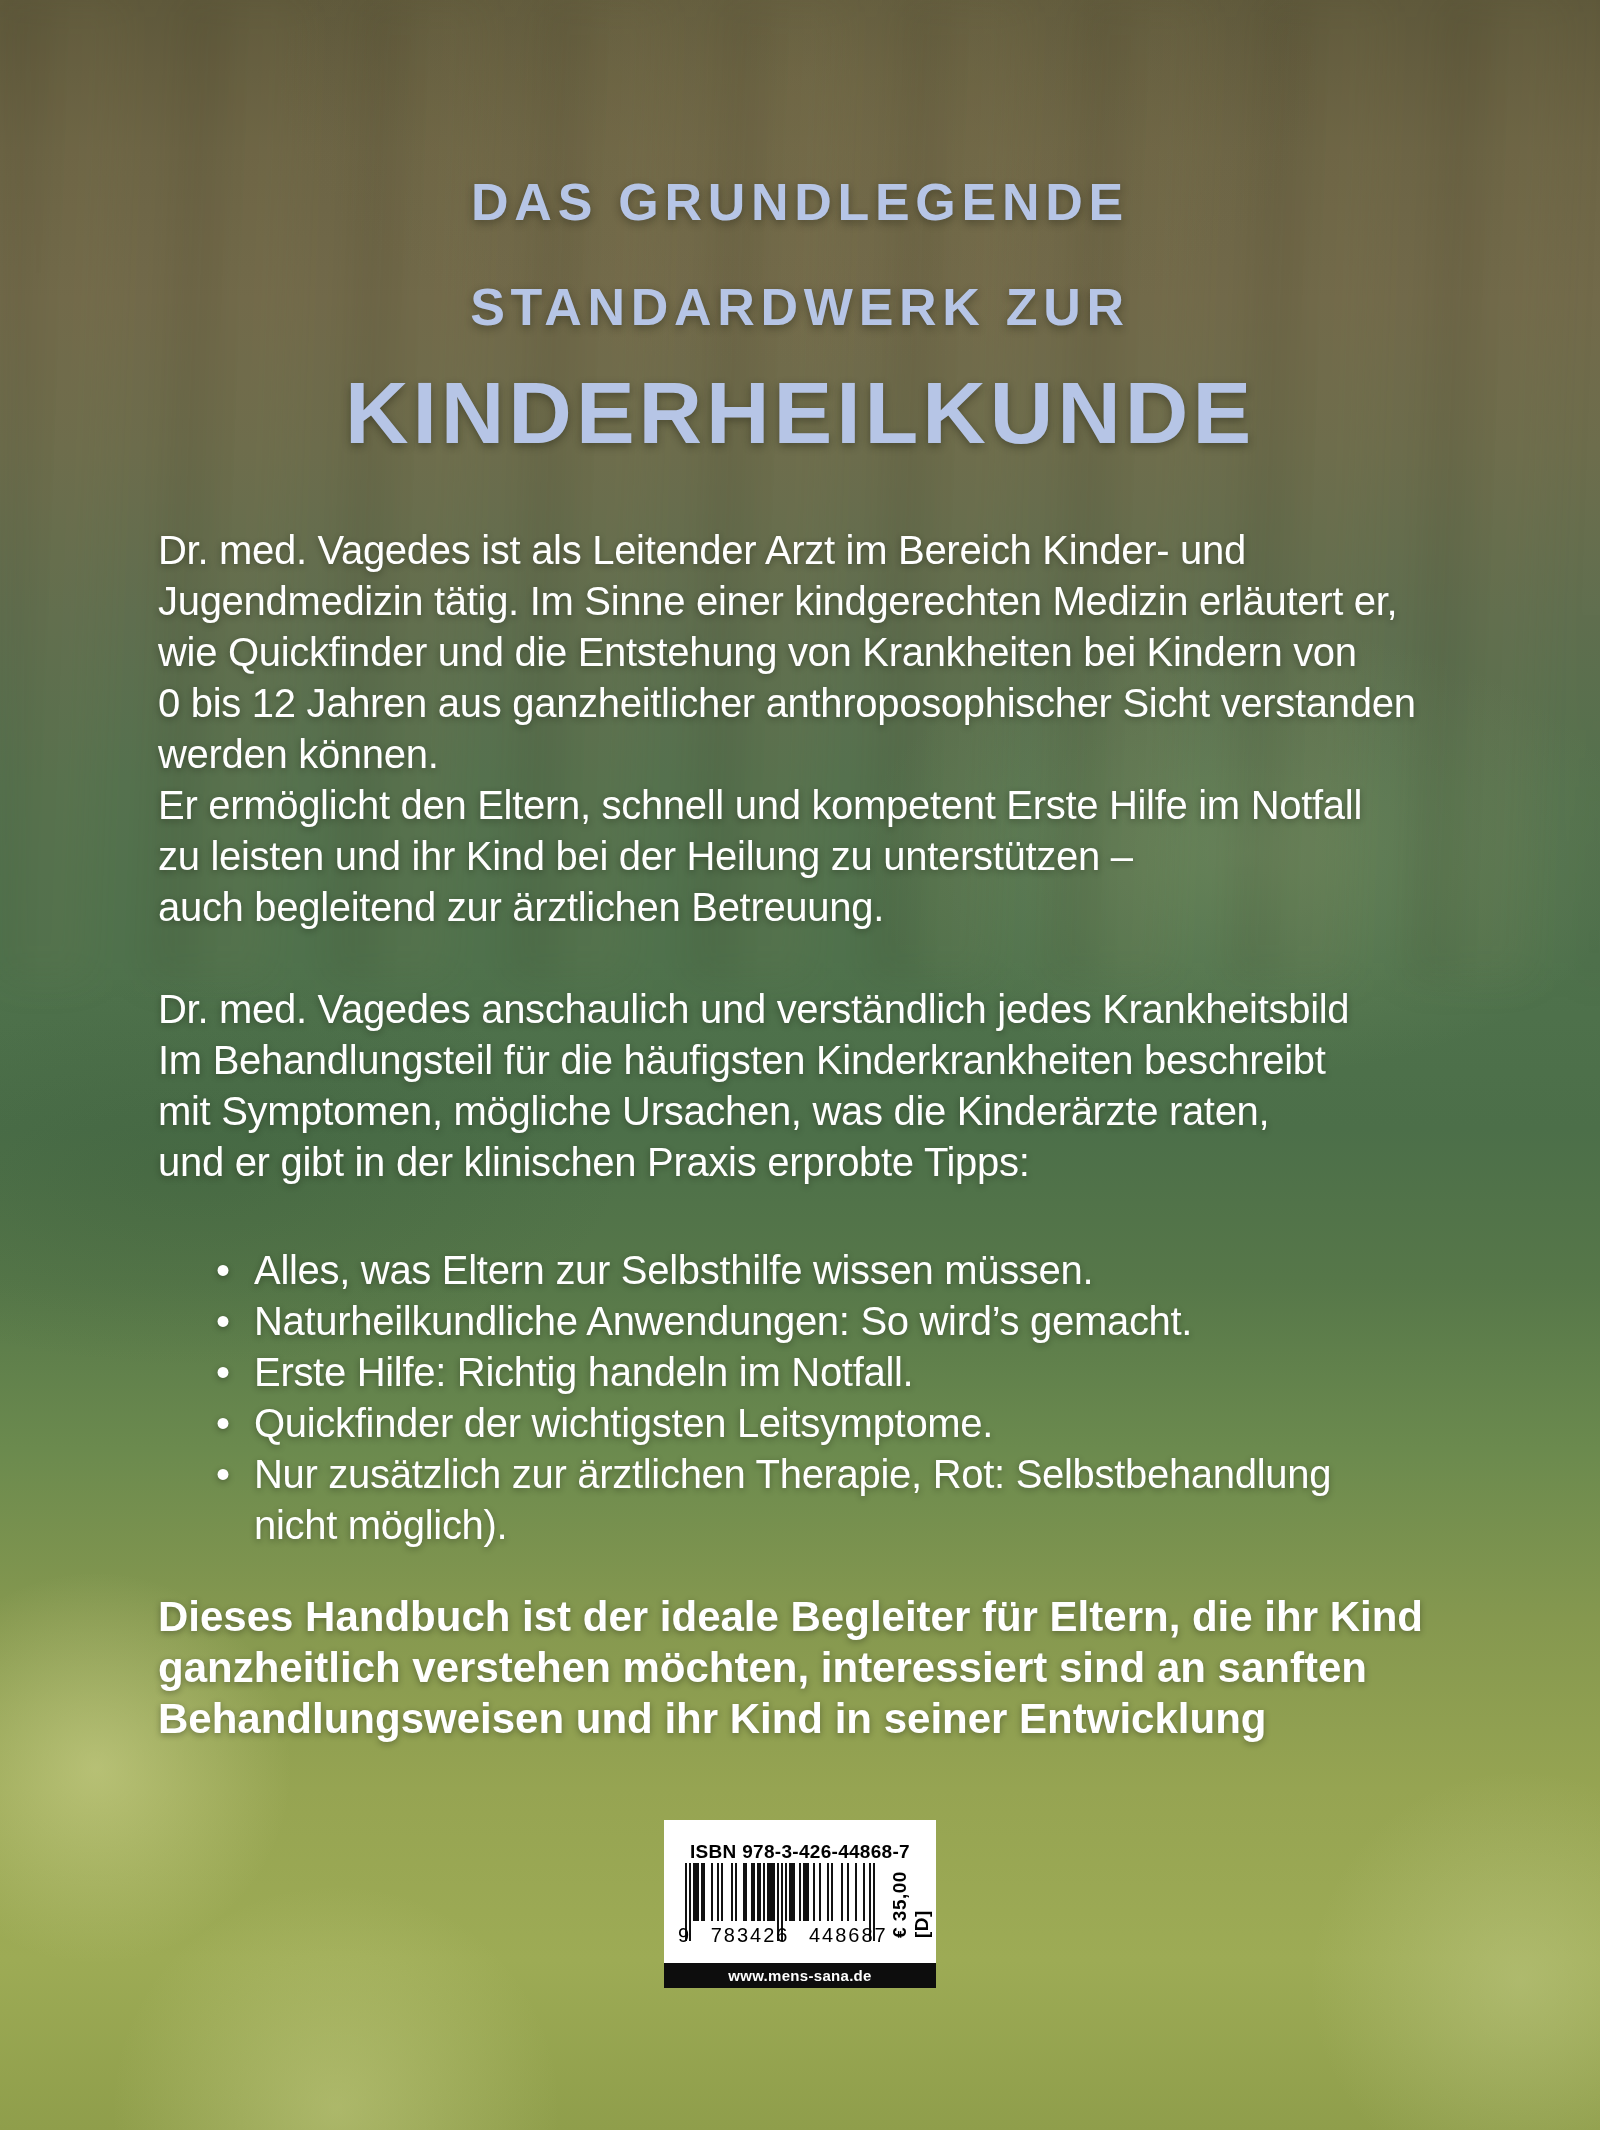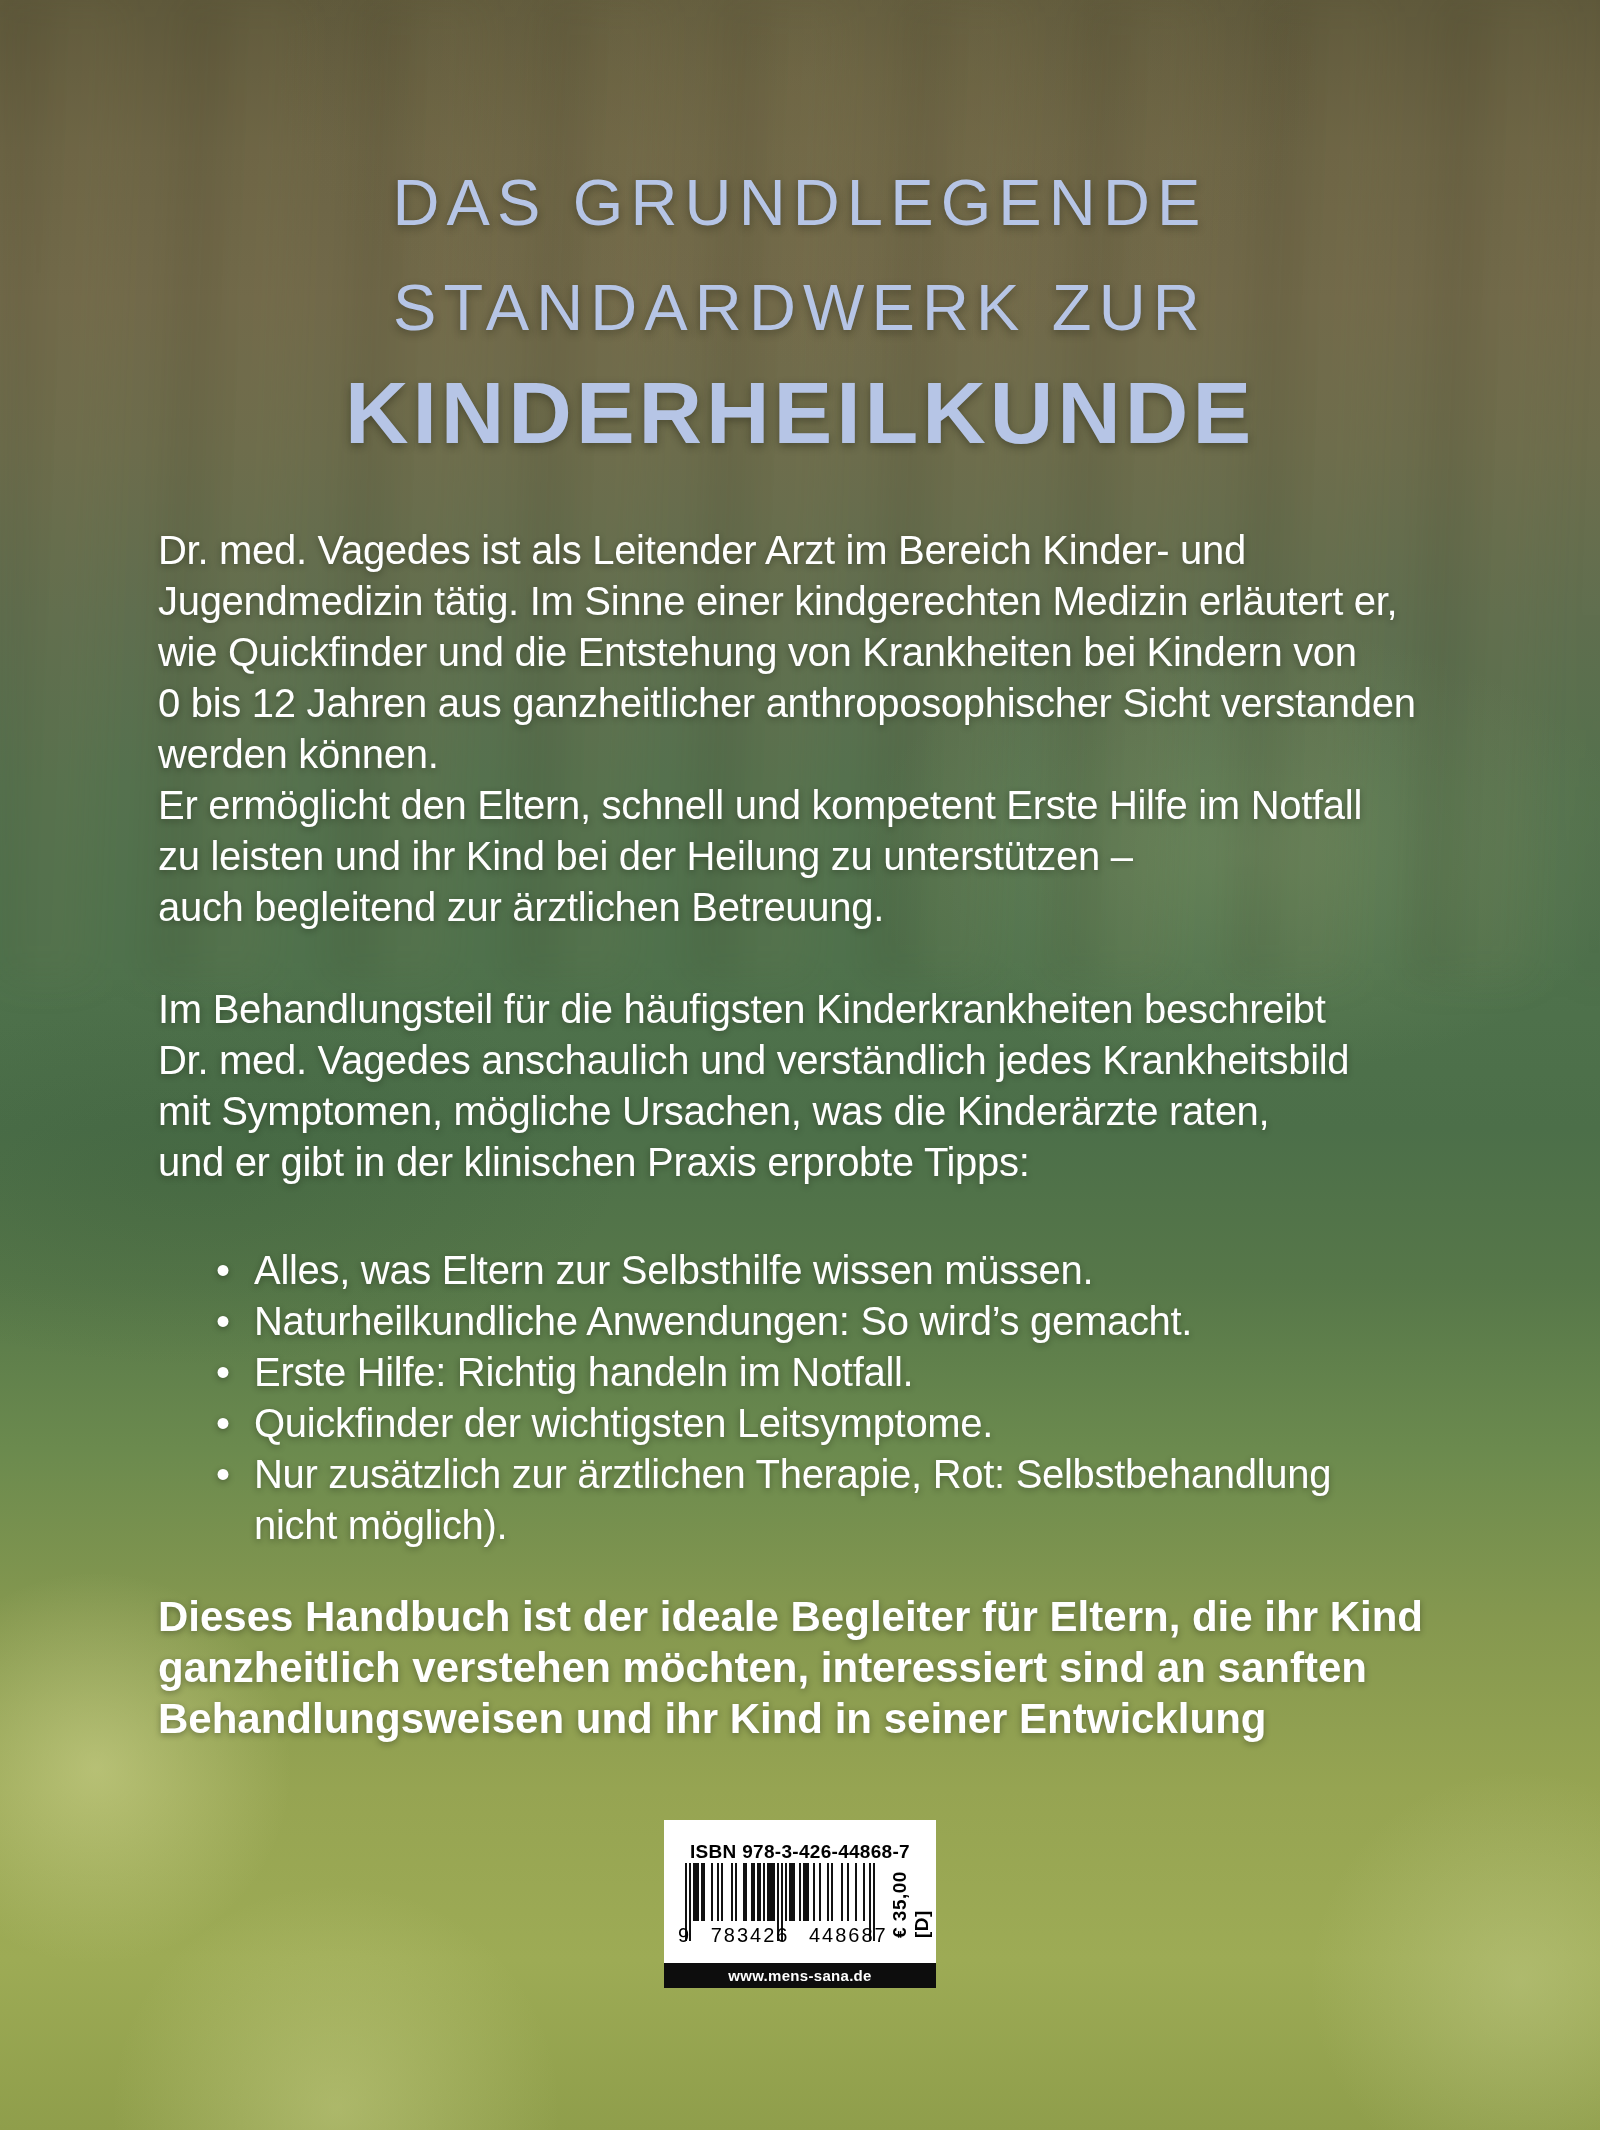--- a/index.html
+++ b/index.html
@@ -39,21 +39,21 @@
       rgba(55,50,32,0) 140px 180px);
     filter:blur(18px);
     pointer-events:none;
   }
   .content{position:relative;z-index:2;}
   .title{margin-top:150px;text-align:center;color:#b6c5e6;}
   .t-line{
     line-height:105px;white-space:nowrap;
     text-shadow:0 3px 8px rgba(28,28,16,0.40);
   }
-  .t-light{font-size:65px;font-weight:400;letter-spacing:0.11em;}
+  .t-light{font-size:52px;font-weight:700;letter-spacing:0.11em;}
   .t-strong{font-size:88px;font-weight:700;letter-spacing:0.045em;}
   .para{margin-left:158px;margin-right:60px;color:#ffffff;}
   .line{
     font-size:40px;line-height:51px;letter-spacing:-0.3px;
     white-space:nowrap;
     text-shadow:0 2px 6px rgba(20,26,12,0.38);
   }
   .intro{margin-top:60px;}
   .treatment{margin-top:51px;}
   .bullets{
@@ -118,22 +118,22 @@
       <div class="line">Jugendmedizin tätig. Im Sinne einer kindgerechten Medizin erläutert er,</div>
       <div class="line">wie Quickfinder und die Entstehung von Krankheiten bei Kindern von</div>
       <div class="line">0 bis 12 Jahren aus ganzheitlicher anthroposophischer Sicht verstanden</div>
       <div class="line">werden können.</div>
       <div class="line">Er ermöglicht den Eltern, schnell und kompetent Erste Hilfe im Notfall</div>
       <div class="line">zu leisten und ihr Kind bei der Heilung zu unterstützen –</div>
       <div class="line">auch begleitend zur ärztlichen Betreuung.</div>
     </section>
 
     <section class="para treatment">
+      <div class="line">Dr. med. Vagedes anschaulich und verständlich jedes Krankheitsbild</div>
       <div class="line">Im Behandlungsteil für die häufigsten Kinderkrankheiten beschreibt</div>
-      <div class="line">Dr. med. Vagedes anschaulich und verständlich jedes Krankheitsbild</div>
       <div class="line">mit Symptomen, mögliche Ursachen, was die Kinderärzte raten,</div>
       <div class="line">und er gibt in der klinischen Praxis erprobte Tipps:</div>
     </section>
 
     <ul class="bullets">
       <li>
         <span class="marker">•</span>
         <span class="btext">
           <div class="line">Alles, was Eltern zur Selbsthilfe wissen müssen.</div>
         </span>

